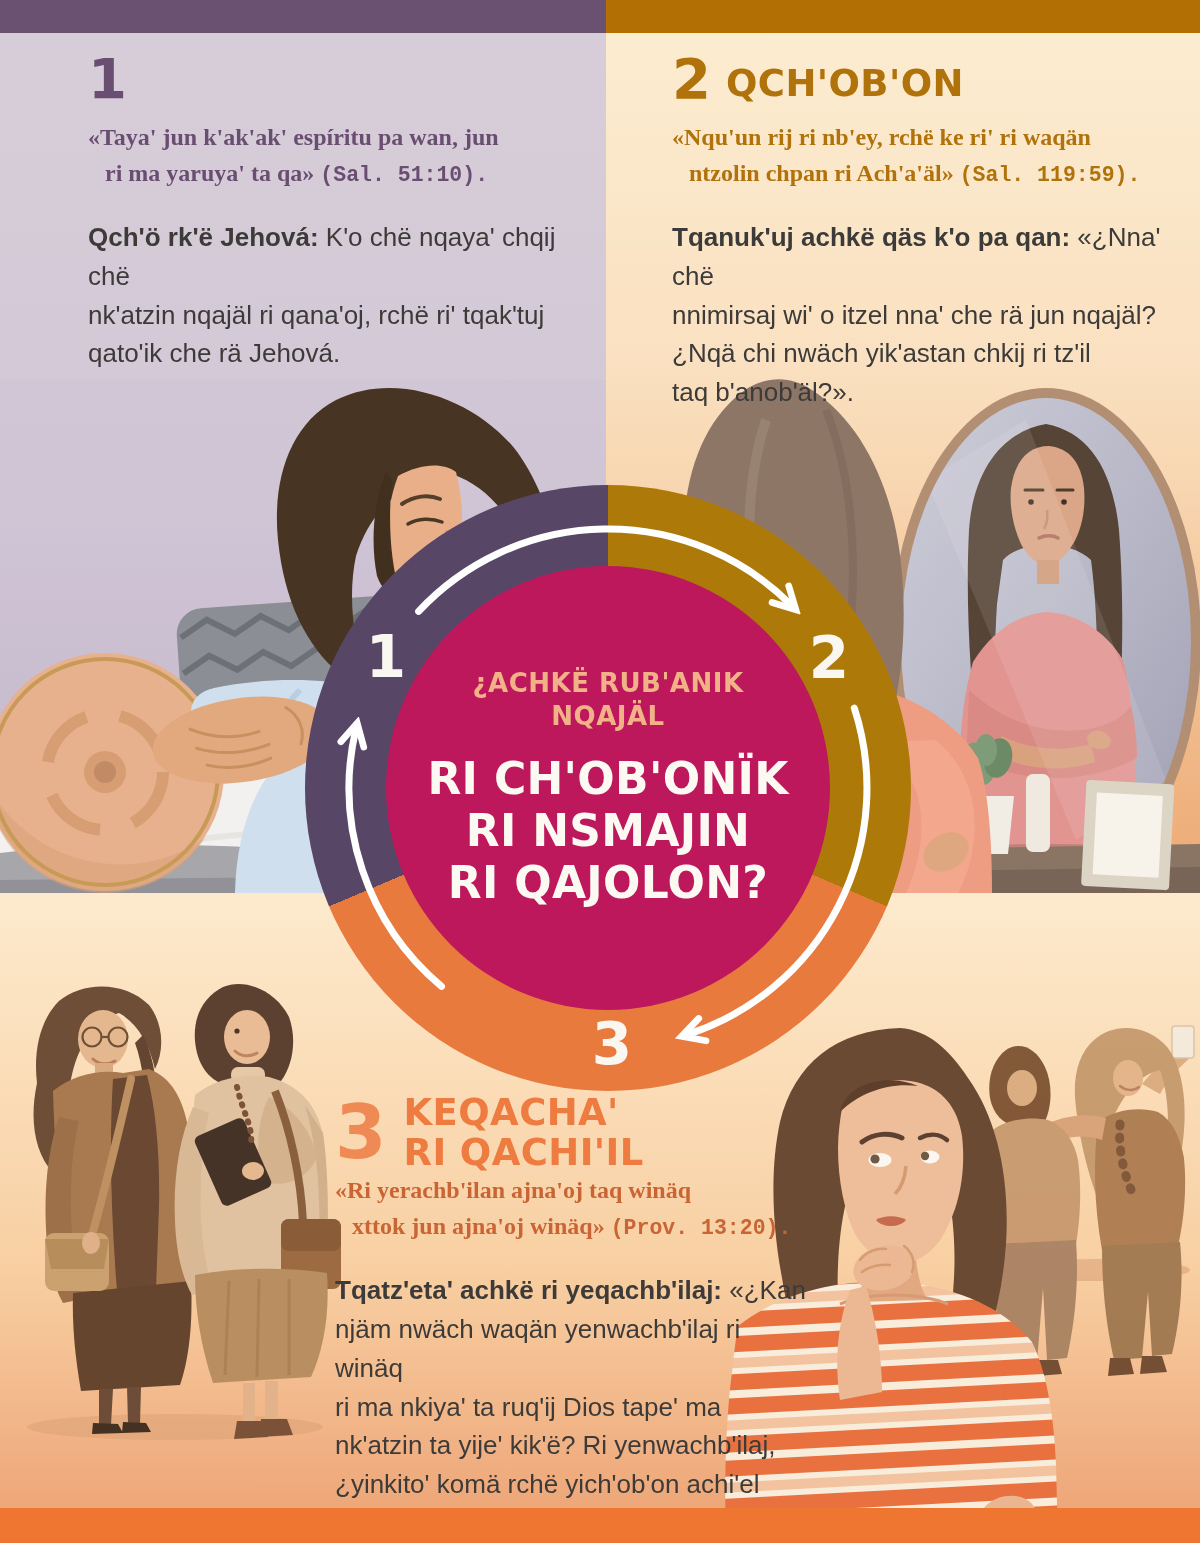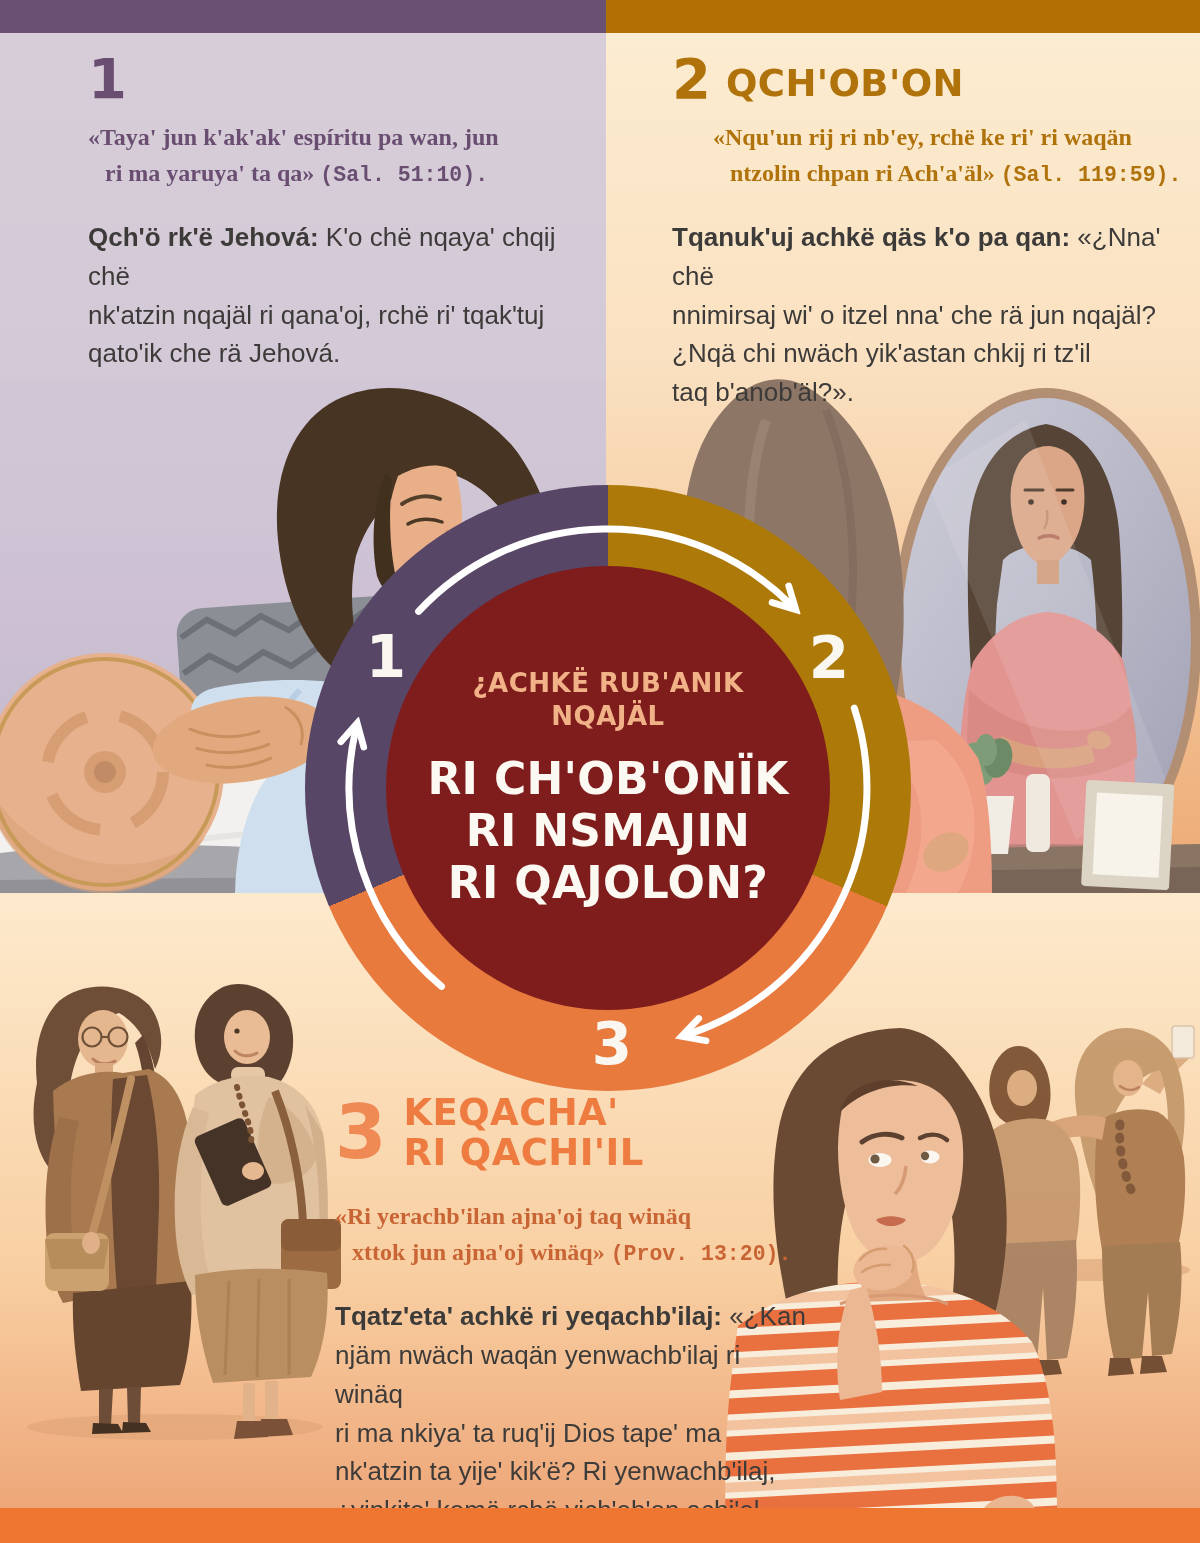--- a/index.html
+++ b/index.html
@@ -27,32 +27,32 @@
   .sec-num{font-weight:bold;font-size:56px;line-height:.82;}
   .sec-title{font-weight:bold;font-size:37px;line-height:1;letter-spacing:.4px;}
   .s1 .sec-num,.s1 .sec-title{color:#6a4e72;}
   .s2 .sec-num,.s2 .sec-title{color:#b0720a;}
   .s3 .sec-head{align-items:center;gap:17px;}
   .s3 .sec-num{font-size:74px;line-height:.8;color:#f08a55;}
   .s3 .sec-title{color:#ee7b40;font-size:37px;line-height:1.07;white-space:pre-line;}
   .sec-quote{margin-top:17px;font-family:"Liberation Serif","DejaVu Serif",serif;font-weight:bold;
              font-size:24px;line-height:1.5;white-space:pre-line;padding-left:17px;text-indent:-17px;}
   .s1 .sec-quote{color:#6a4e72;}
-  .s2 .sec-quote{color:#b0720a;margin-left:41px;}
-  .s3 .sec-quote{color:#c96434;margin-top:26px;}
+  .s2 .sec-quote{color:#b0720a;}
+  .s3 .sec-quote{color:#c96434;margin-top:0;}
   .sec-quote .ref{font-family:Liberation Mono, monospace;font-size:21.5px;}
   .sec-body{margin-top:27px;font-family:Liberation Sans, sans-serif;font-size:26px;line-height:1.49;
             color:#3d3b39;white-space:pre-line;}
   .sec-body .lead{font-weight:bold;}
   
   .wheel-ring{position:absolute;left:305px;top:485px;width:606px;height:606px;border-radius:50%;z-index:10;
     background:conic-gradient(#ad7a0a 0deg 113deg,#e87a3e 113deg 247deg,#584667 247deg 360deg);}
   .wheel-arrows{position:absolute;left:305px;top:485px;width:606px;height:606px;z-index:12;}
   .wheel-center{position:absolute;left:386px;top:566px;width:444px;height:444px;border-radius:50%;
-    background:#7f1d1d;z-index:11;display:flex;flex-direction:column;align-items:center;justify-content:center;
+    background:#be185d;z-index:11;display:flex;flex-direction:column;align-items:center;justify-content:center;
     text-align:center;}
   .wheel-intro{color:#f2b288;font-weight:bold;font-size:26px;line-height:1.28;white-space:pre-line;letter-spacing:.5px;}
   .wheel-question{margin-top:20px;color:#fbf9f2;font-weight:bold;font-size:44px;line-height:1.18;
                   white-space:pre-line;letter-spacing:.3px;}
   .wheel-num{position:absolute;z-index:13;color:#faf7f0;font-weight:bold;font-size:58px;
              transform:translate(-50%,-50%);line-height:1;}
   .wn1{left:386px;top:657px;}
   .wn2{left:829px;top:658px;}
   .wn3{left:612px;top:1044px;}
   

